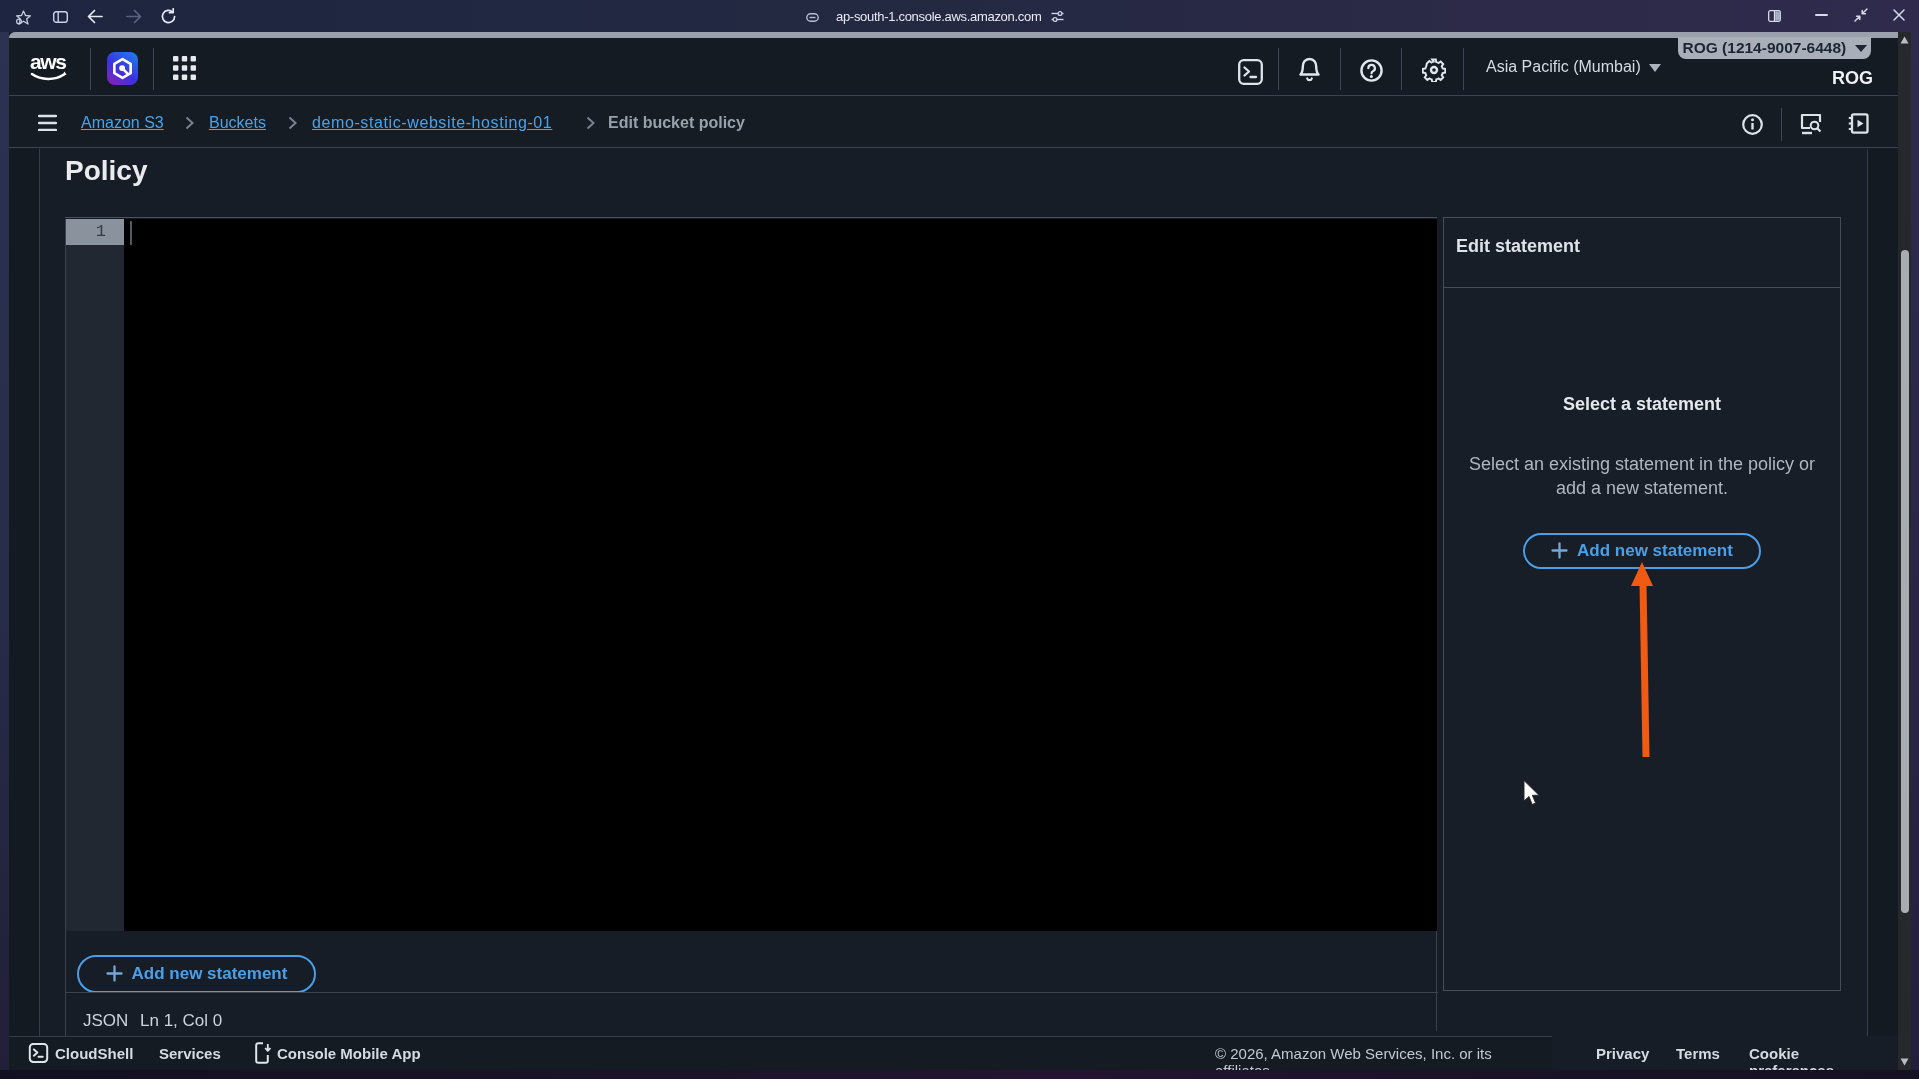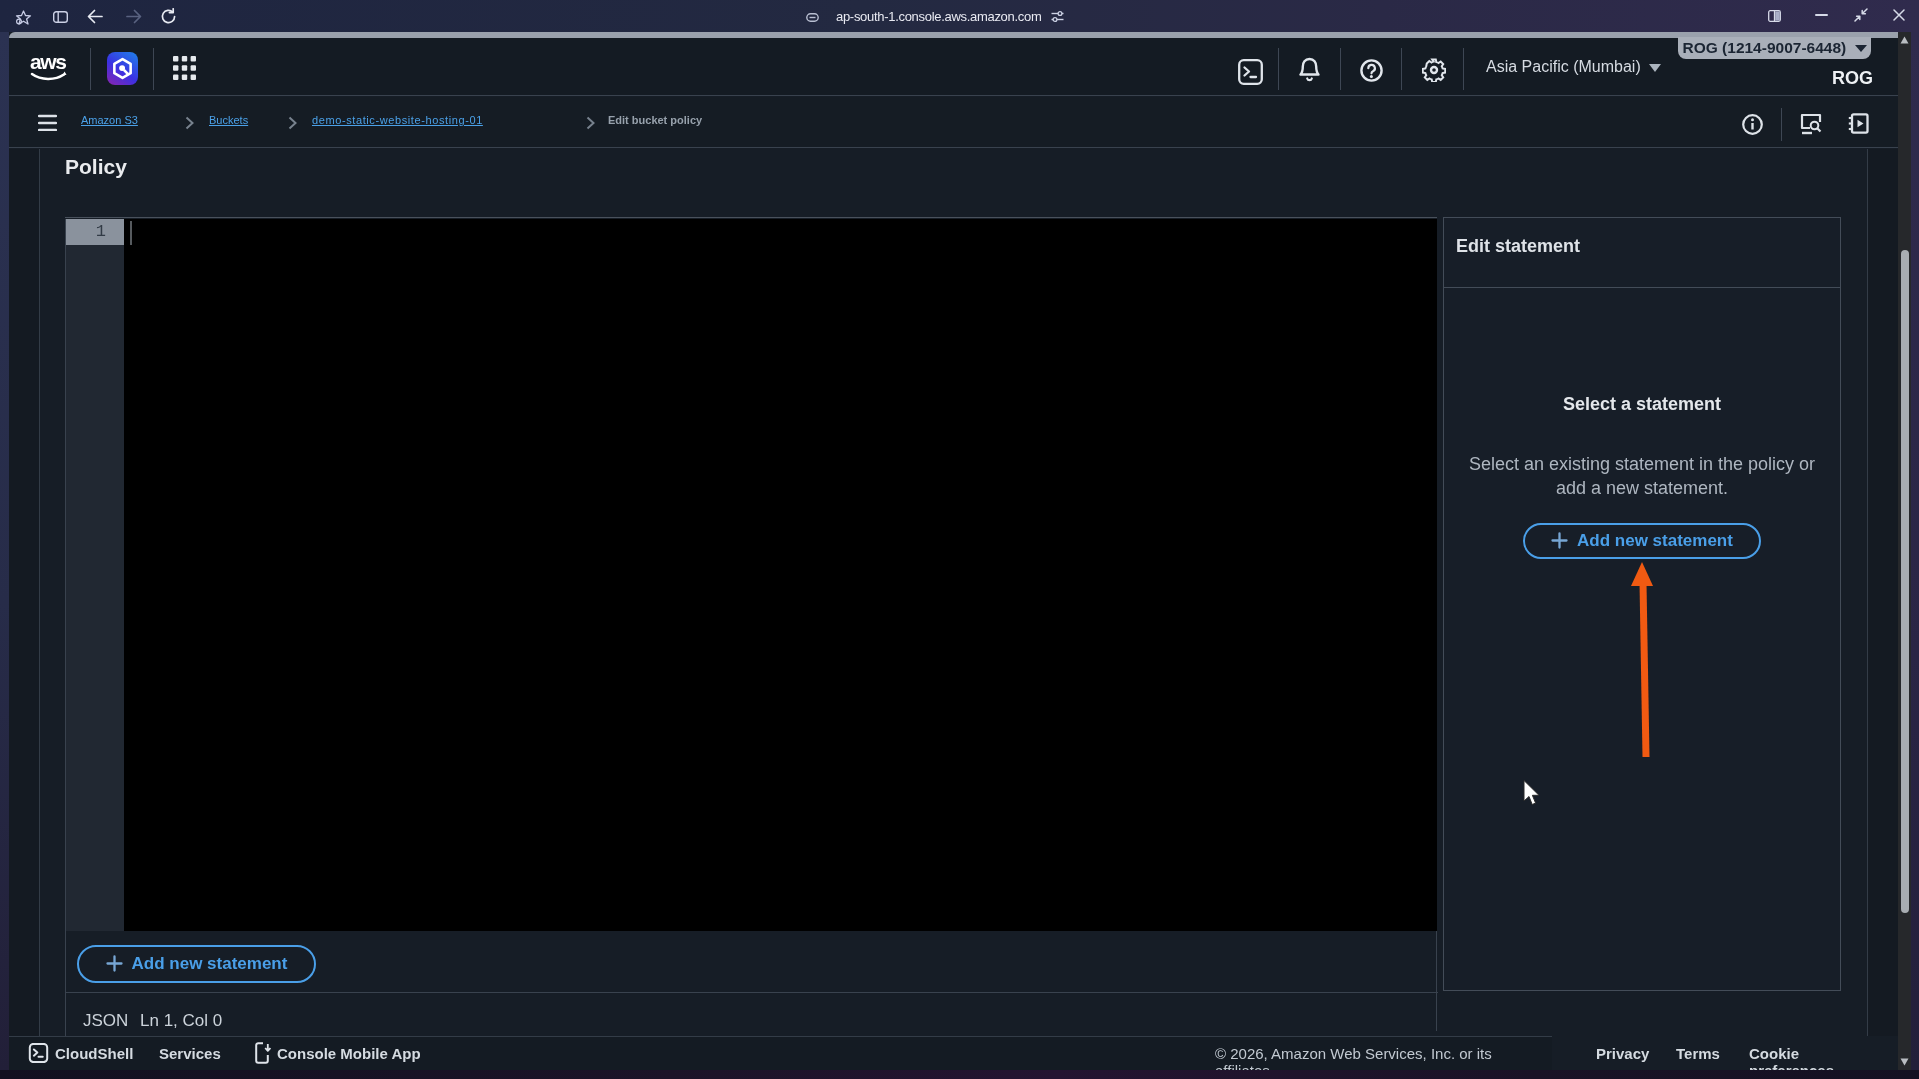--- a/index.html
+++ b/index.html
@@ -15,36 +15,36 @@
 #awshead { position:absolute; left:0; top:6px; width:1889px; height:58px; background:#141b23; border-bottom:1px solid #39424e; }
 .hdiv { position:absolute; top:10px; width:1px; height:42px; background:#3e4754; }
 #searchbox { position:absolute; left:206px; top:13px; width:669px; height:39px; background:#0e1319; border:2px solid #747e8c; border-radius:10px; }
 #searchbox .ph { position:absolute; left:44px; top:8px; font-style:italic; font-size:17.5px; letter-spacing:0.4px; color:#8a93a0; }
 #searchbox .alts { position:absolute; right:39px; top:9px; font-size:17px; color:#ccd3db; }
 #region { position:absolute; left:1477px; top:20px; font-size:16px; color:#d6dbe2; }
 #region .caret { display:inline-block; width:0; height:0; border-left:6.5px solid transparent; border-right:6.5px solid transparent; border-top:8px solid #aab3bd; margin-left:4px; }
 #rog2 { position:absolute; left:1823px; top:30px; width:44px; text-align:left; font-size:18px; font-weight:bold; color:#eef1f4; }
 
 #crumbs { position:absolute; left:0; top:65px; width:1889px; height:51px; background:#151c24; border-bottom:1px solid #39424e; }
-#crumbs .bc { position:absolute; top:17px; font-size:11px; }
+#crumbs .bc { position:absolute; top:17px; font-size:16px; }
 #crumbs a { color:#4ba1e8; text-decoration:underline; }
 #crumbs .cur { color:#97a1ac; font-weight:bold; }
 
 #content { position:absolute; left:0; top:117px; width:1889px; height:887px; background:#161d26; }
 #lrail { position:absolute; left:0; top:0; width:31px; height:887px; background:#141a22; border-right:1px solid #333c47; }
 #rrail { position:absolute; left:1858px; top:0; width:31px; height:887px; background:#141a22; border-left:1px solid #333c47; }
-#policyh { position:absolute; left:56px; top:6px; font-size:21px; font-weight:bold; color:#e9ebee; }
+#policyh { position:absolute; left:56px; top:6px; font-size:28px; font-weight:bold; color:#e9ebee; }
 
 #editor { position:absolute; left:56px; top:68px; width:1372px; height:813px; border-top:1px solid #49515c; }
 #gutter { position:absolute; left:0; top:1px; width:59px; height:712px; background:#212832; border-left:1px solid #39424e; }
 #gcell { position:absolute; left:0; top:0; width:59px; height:26px; background:#8a929d; color:#323b46; font-family:"Liberation Mono",monospace; font-size:17px; line-height:26px; text-align:right; padding-right:19px; }
 #ebody { position:absolute; left:59px; top:1px; width:1313px; height:712px; background:#000; }
 #ecursor { position:absolute; left:6px; top:2px; width:2px; height:24px; background:#565a5e; }
 #epane { position:absolute; left:0; top:713px; width:1372px; height:100px; border-left:1px solid #39424e; border-right:1px solid #39424e; }
-.pillbtn { border:2px solid #4a9fe8; border-radius:19px; color:#4a9fe8; font-weight:bold; font-size:17px; text-align:center; }
+.pillbtn { border:2px solid #4a9fe8; border-radius:19px; color:#4a9fe8; font-weight:bold; font-size:17px; text-align:center;margin-top:10px; }
 #addbtn1 { position:absolute; left:11px; top:14px; width:239px; height:38px; line-height:34px; }
 #estatus { position:absolute; left:0; top:61px; width:1372px; height:39px; border-top:1px solid #39424e; color:#ccd3da; font-size:17px; }
 #estatus span { position:absolute; top:18px; }
 
 #panel { position:absolute; left:1434px; top:68px; width:398px; height:774px; border:1px solid #434c58; background:#171e28; }
 #phead { position:absolute; left:0; top:0; width:100%; height:70px; border-bottom:1px solid #434c58; color:#dfe3e8; font-size:18px; font-weight:bold; }
 #phead span { position:absolute; left:12px; top:18px; }
 #panel .sel { position:absolute; left:0; top:176px; width:100%; text-align:center; font-size:18px; font-weight:bold; color:#e4e7eb; }
 #panel .desc { position:absolute; left:0; top:234px; width:100%; text-align:center; font-size:18px; line-height:24px; color:#aeb6c0; }
 #addbtn2 { position:absolute; left:79px; top:305px; width:238px; height:36px; line-height:32px; }

